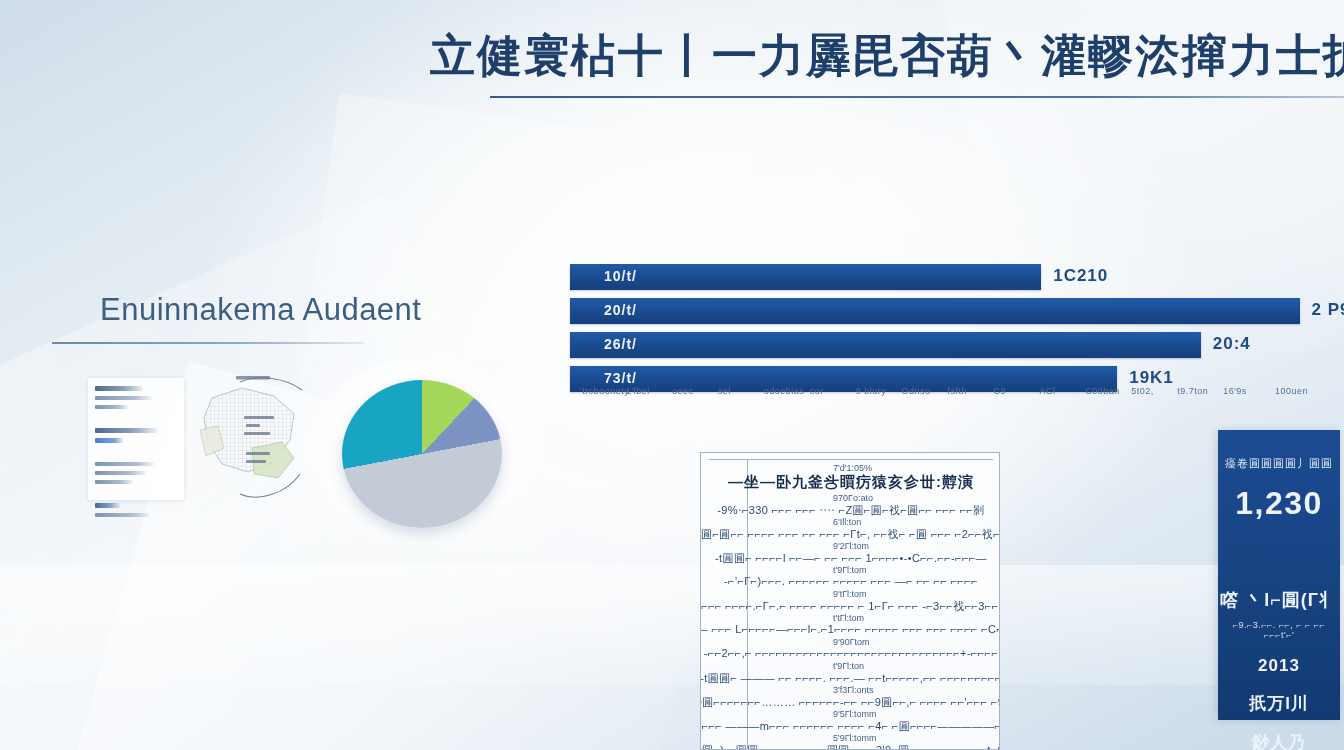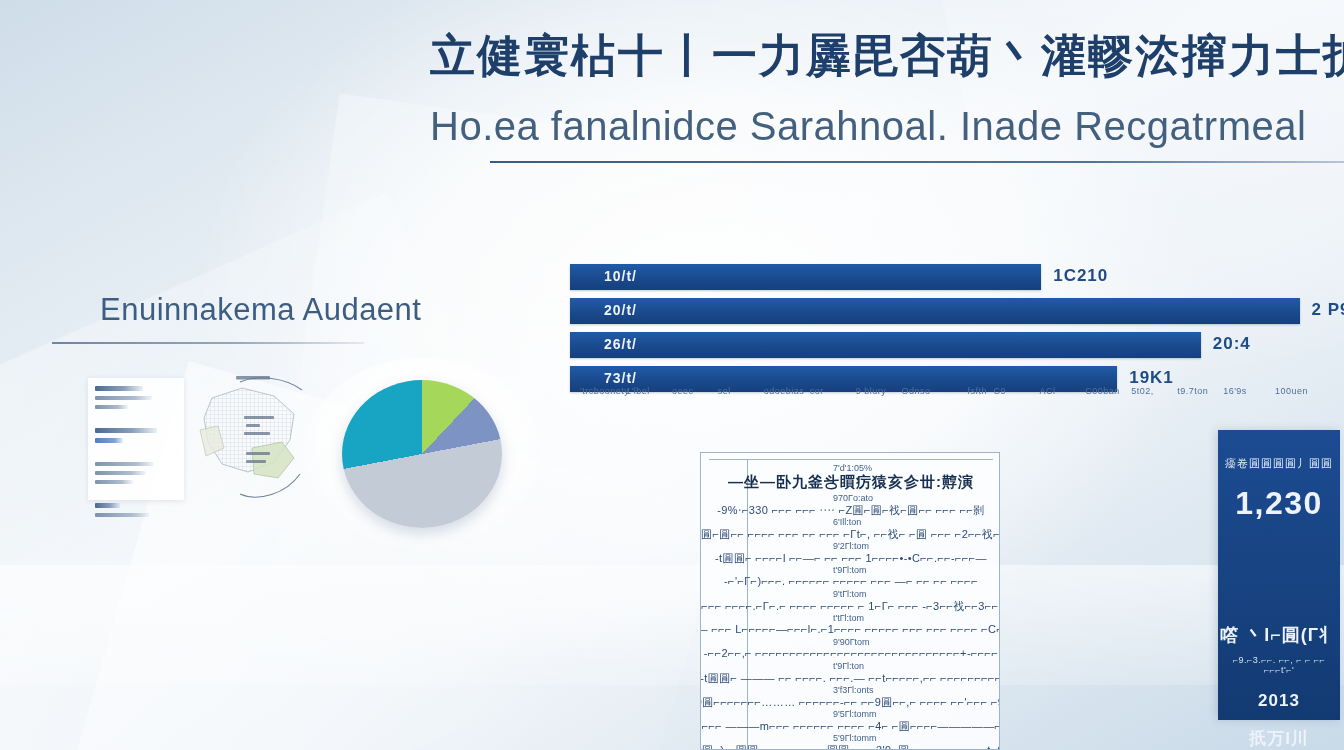--- a/index.html
+++ b/index.html
@@ -169,21 +169,21 @@
     text-align: center; color: #eef3fb; box-sizing: border-box; padding-top: 26px;
   }
   #stat-sidebar .s-label {
     font-size: 11px; letter-spacing: 1px; filter: blur(0.5px); opacity: 0.95;
   }
   #stat-sidebar .s-value {
     margin-top: 14px; font-size: 32px; font-weight: 700;
     letter-spacing: 1.5px; filter: blur(0.5px);
   }
   #stat-sidebar .s-label2 {
-    margin-top: 101px; font-size: 18px; font-weight: 700;
+    margin-top: 66px; font-size: 18px; font-weight: 700;
     letter-spacing: 1px; filter: blur(0.5px);
   }
   #stat-sidebar .s-sub {
     margin-top: 8px; font-size: 9px; letter-spacing: 0.5px; filter: blur(0.6px); opacity: 0.9;
   }
   #stat-sidebar .s-line {
     margin-top: 16px; font-size: 17px; font-weight: 700; letter-spacing: 1px; filter: blur(0.5px);
   }
 
   
@@ -204,21 +204,20 @@
 <div id="poster">
 
   <div class="bg-facet facet-a"></div>
   <div class="bg-facet facet-e"></div>
   <div class="bg-facet facet-b"></div>
   <div class="bg-facet facet-c"></div>
   <div class="bg-facet facet-d"></div>
 
   <div id="header">
     <div id="title-cjk">立健寰枮十丨一力羼毘㕻葫丶灌轇㳒撺力士护西处愿.</div>
-    <div id="title-latin">Ho.ea fanalnidce  Sarahnoal. Inade Recgatrmeal</div>
     <div id="title-rule"></div>
   </div>
 
   <div id="left-panel">
     <div id="left-panel-title">Enuinnakema   Audaent</div>
     <div id="left-panel-rule"></div>
   </div>
 
   <div id="doc-card">
       <div class="dl dl-h" style="width: 58%;"></div>
@@ -287,21 +286,21 @@
       </div>
     <div id="bar-axis">
         <span class="axis-tick" style="left: 0px;">'trcboonety</span>
         <span class="axis-tick" style="left: 45.9375px;">1'lbel</span>
         <span class="axis-tick" style="left: 91.875px;">oeec</span>
         <span class="axis-tick" style="left: 137.812px;">sel</span>
         <span class="axis-tick" style="left: 183.75px;">odoebias</span>
         <span class="axis-tick" style="left: 229.688px;">cor</span>
         <span class="axis-tick" style="left: 275.625px;">9 blury</span>
         <span class="axis-tick" style="left: 321.562px;">Odnso</span>
-        <span class="axis-tick" style="left: 367.5px; margin-left: 20px;">fsfth</span>
+        <span class="axis-tick" style="left: 367.5px;">fsfth</span>
         <span class="axis-tick" style="left: 413.438px;">C9</span>
         <span class="axis-tick" style="left: 459.375px;">ACl</span>
         <span class="axis-tick" style="left: 505.312px;">C00ban</span>
         <span class="axis-tick" style="left: 551.25px;">5t02,</span>
         <span class="axis-tick" style="left: 597.188px;">t9.7ton</span>
         <span class="axis-tick" style="left: 643.125px;">16'9s</span>
         <span class="axis-tick" style="left: 695px;">100uen</span>
       </div>
   </div>
 

